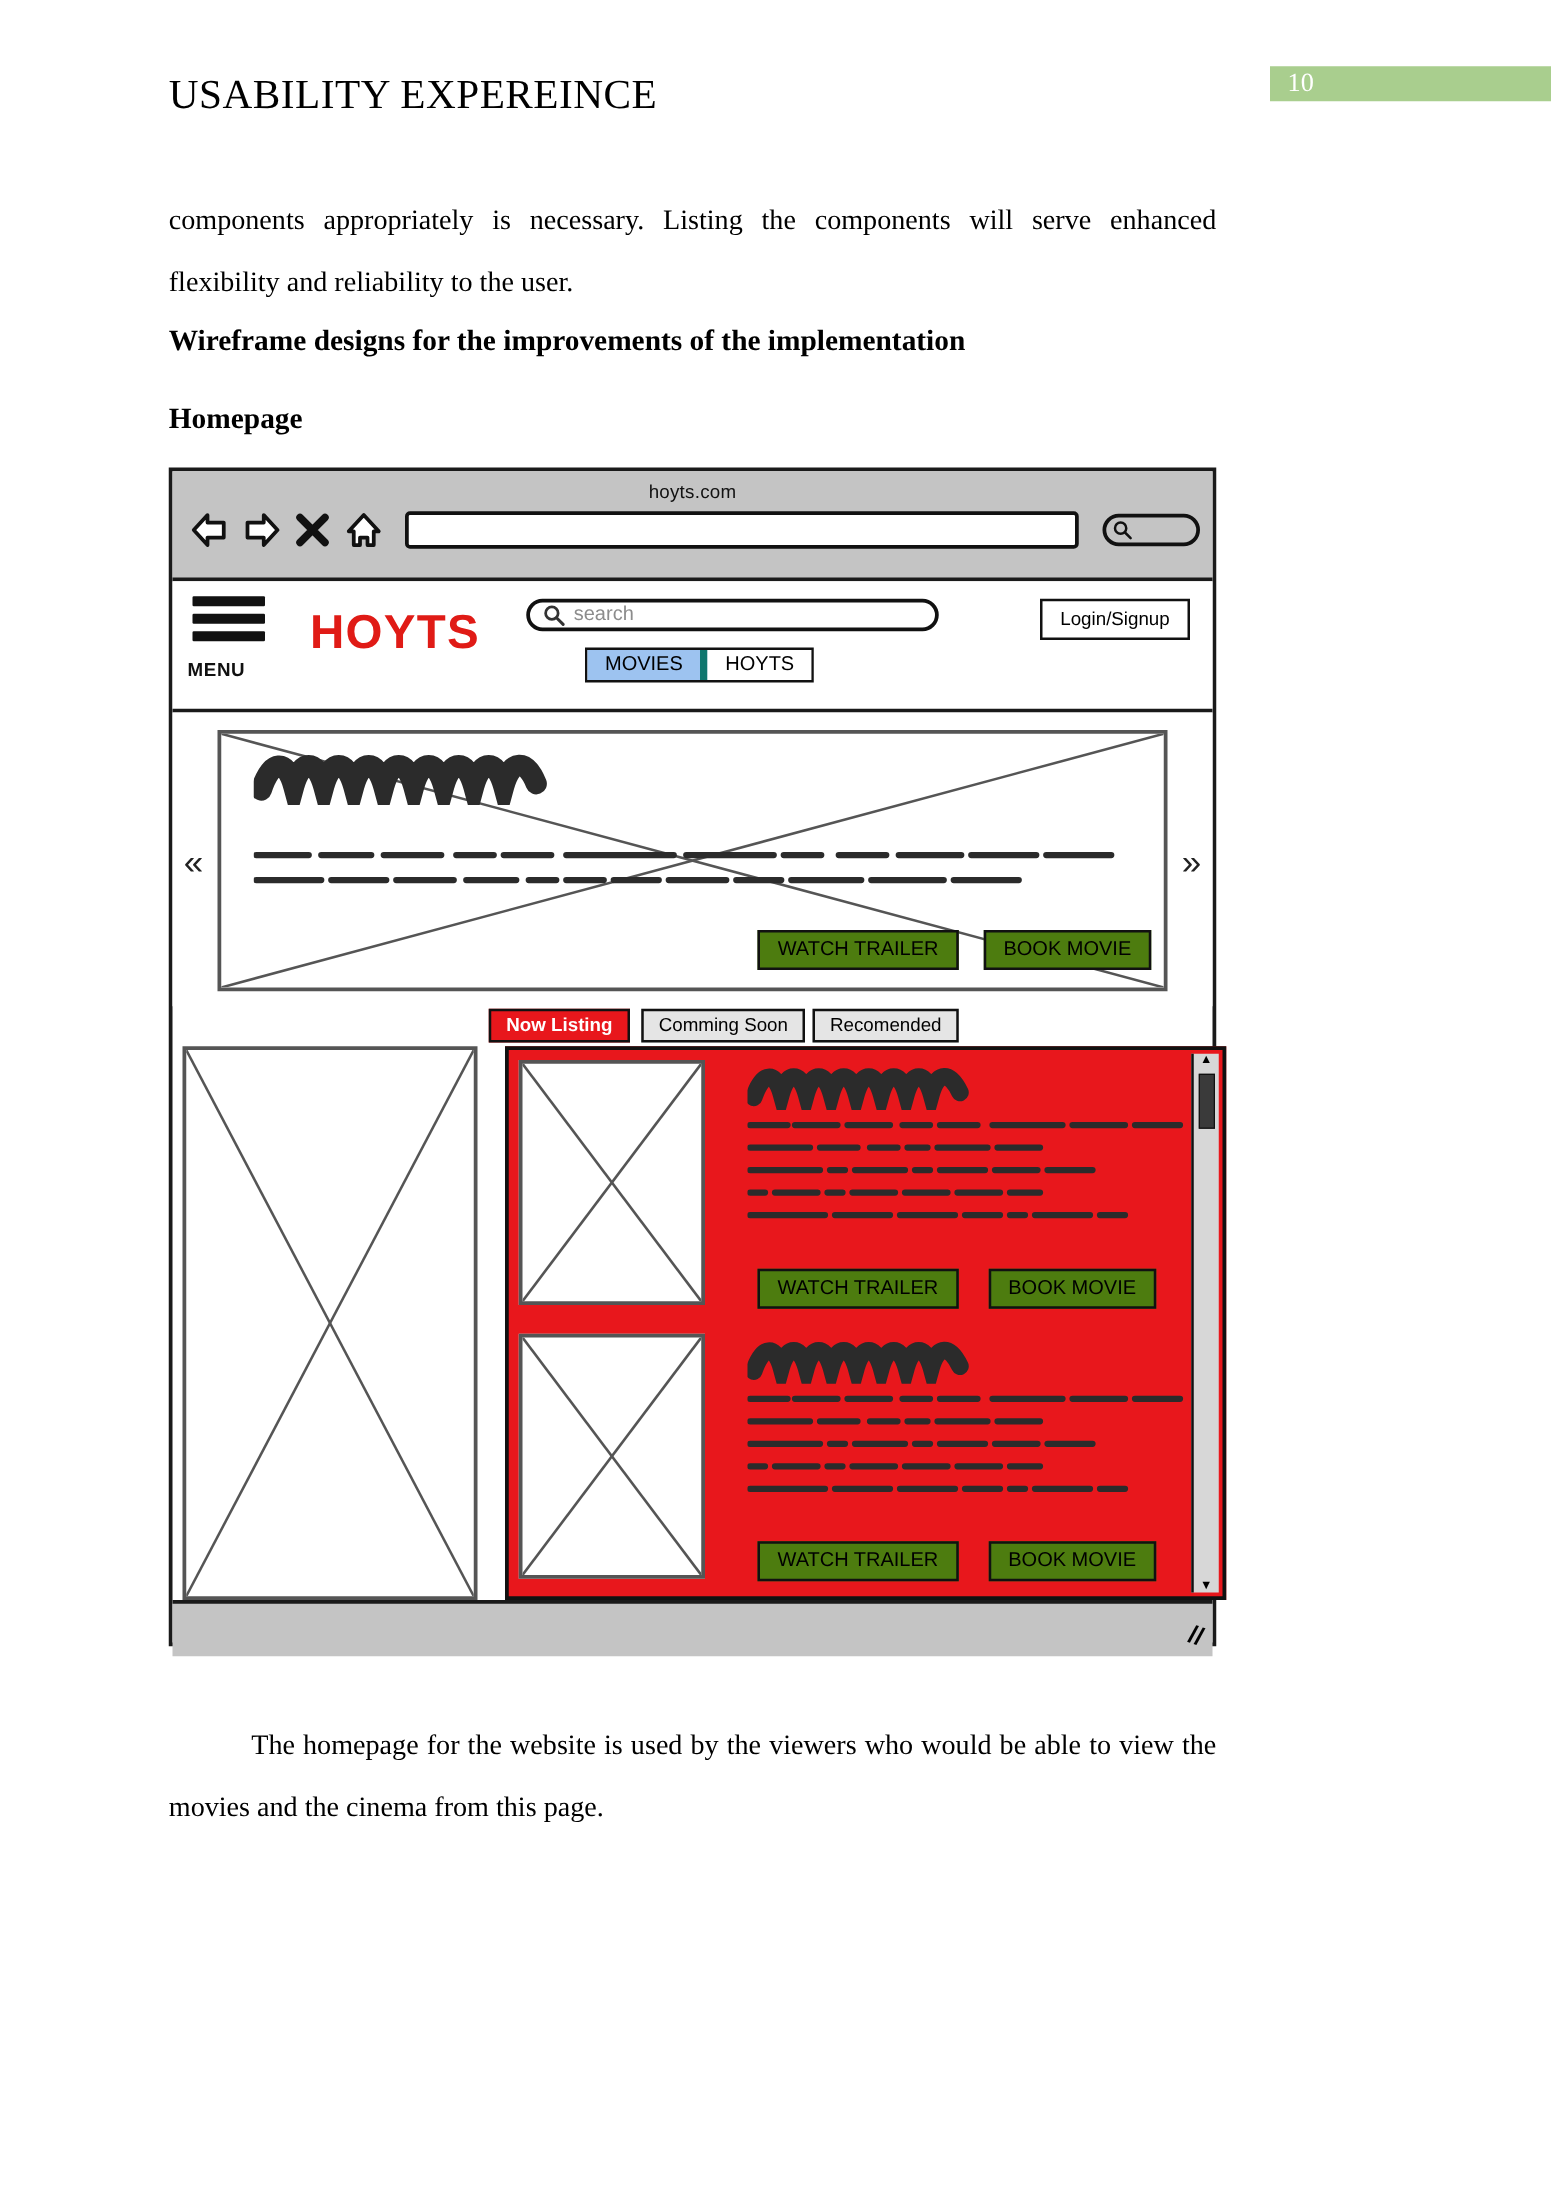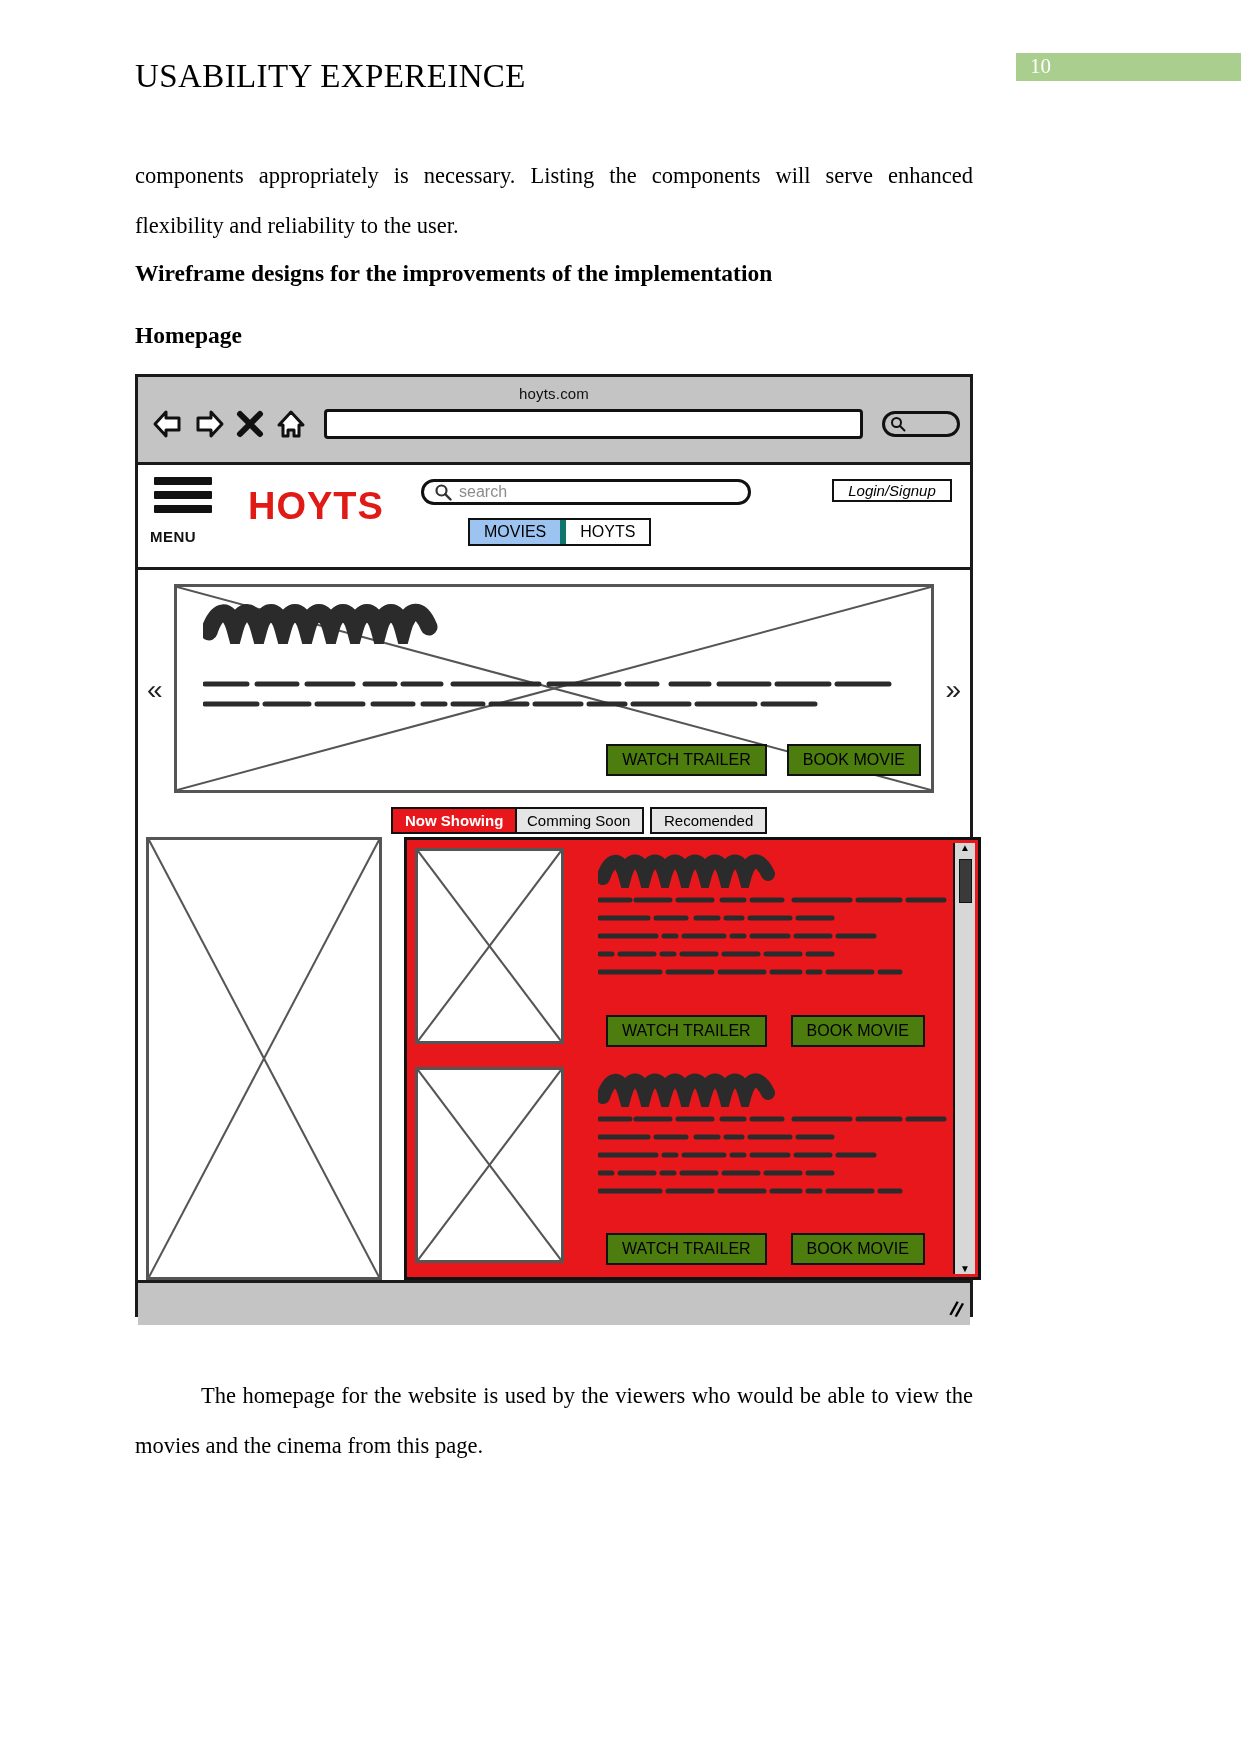--- a/index.html
+++ b/index.html
@@ -32,21 +32,21 @@
   .chrome-search{width:78px;height:26px;border:3px solid #111;border-radius:14px;background:#c4c4c4;flex:none;margin-left:10px;display:flex;align-items:center;padding-left:5px;box-sizing:border-box;}
 
   
   .site-header{height:105px;background:#fff;border-bottom:3px solid #1a1a1a;position:relative;box-sizing:border-box;}
   .hamburger{position:absolute;left:16px;top:12px;width:58px;}
   .hamburger i{display:block;height:8px;background:#111;margin-bottom:6px;border-radius:1px;}
   .menu-label{position:absolute;left:12px;top:63px;font-family:"Liberation Sans",sans-serif;font-size:15px;font-weight:bold;letter-spacing:.5px;color:#111;}
   .logo{position:absolute;left:110px;top:20px;font-family:"Liberation Sans",sans-serif;font-size:38px;font-weight:bold;color:#e01b16;letter-spacing:1px;}
   .site-search{position:absolute;left:283px;top:14px;width:330px;height:26px;border:3px solid #111;border-radius:17px;background:#fff;display:flex;align-items:center;box-sizing:border-box;padding-left:10px;gap:7px;}
   .site-search .ph{font-family:"Liberation Sans",sans-serif;font-size:16px;color:#8c8c8c;}
-  .login-btn{position:absolute;right:18px;top:14px;min-width:120px;height:23px;border:2px solid #111;background:#fff;font-family:"Liberation Sans",sans-serif;font-size:15px;display:flex;align-items:center;justify-content:center;padding:0 8px;box-sizing:border-box;font-style:italic;}
+  .login-btn{position:absolute;right:18px;top:14px;min-width:120px;height:33px;border:2px solid #111;background:#fff;font-family:"Liberation Sans",sans-serif;font-size:15px;display:flex;align-items:center;justify-content:center;padding:0 8px;box-sizing:border-box;}
   .navtabs{position:absolute;left:330px;top:53px;display:flex;border:2px solid #111;}
   .navtab{font-family:"Liberation Sans",sans-serif;font-size:16px;padding:3px 14px;border-right:6px solid #0f766e;background:#fff;}
   .navtab:last-child{border-right:none;transform:skewX(0deg);}
   .navtab.active{background:#9dc3f0;}
 
   
   .carousel{position:relative;height:235px;border-bottom:0;background:#fff;}
   .car-arrow{position:absolute;top:104px;font-family:"Liberation Sans",sans-serif;font-size:28px;color:#222;}
   .car-arrow.l{left:9px;}
   .car-arrow.r{right:9px;}
@@ -162,21 +162,21 @@
         </g>
       </svg>
       <div class="car-btns">
         <div class="wf-btn">WATCH TRAILER</div>
         <div class="wf-btn">BOOK MOVIE</div>
       </div>
     </div>
   </div>
 
   <div class="tabstrip">
-    <div class="tb t1">Now Showing</div>
+    <div class="tb t1">Now Listing</div>
     <div class="tb t2">Comming Soon</div>
     <div class="tb t3">Recomended</div>
   </div>
 
   <div class="lower">
     <div class="side-box">
       <svg viewBox="0 0 226 437" preserveAspectRatio="none" style="width:100%;height:100%;display:block;">
         <line x1="0" y1="0" x2="226" y2="437" stroke="#555" stroke-width="2"></line>
         <line x1="226" y1="0" x2="0" y2="437" stroke="#555" stroke-width="2"></line>
       </svg>

